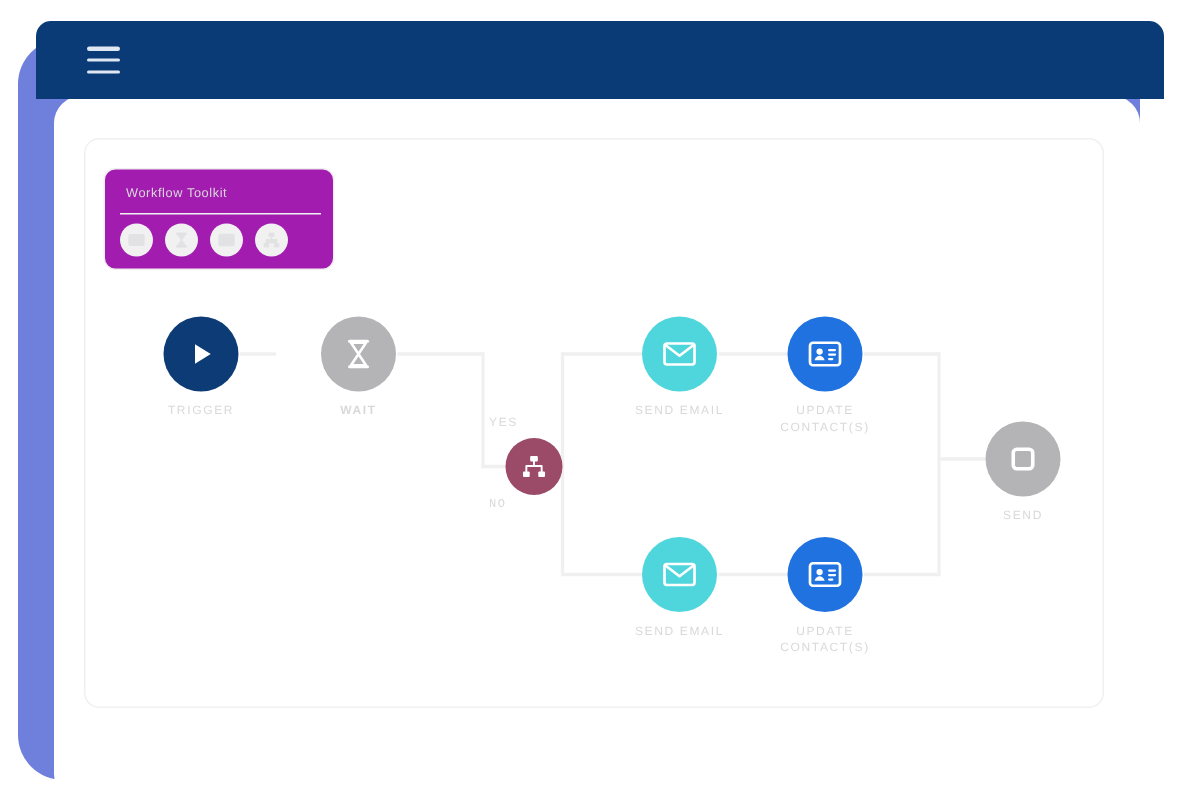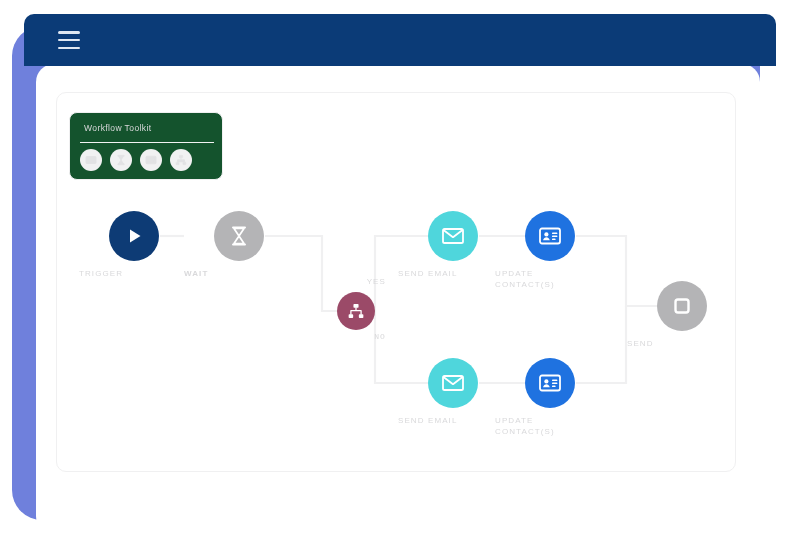--- a/index.html
+++ b/index.html
@@ -55,21 +55,21 @@
     background: #ffffff;
     border: 1px solid #f0f0f1;
     border-radius: 10px;
   }
 
   
   .toolkit {
     position: absolute;
     left: 12px; top: 19px;
     width: 154px; height: 68px;
-    background: #14532d;
+    background: #a21caf;
     border: 1px solid #efeff0;
     border-radius: 8px;
   }
   .toolkit-title {
     position: absolute; left: 10px; top: 8px;
     width: 134px; height: 22px;
     font-size: 8.5px; color: #d8d8da;
     letter-spacing: .4px;
     border-bottom: 1px solid #f2f2f3;
     line-height: 14px;
@@ -86,40 +86,40 @@
     cursor: pointer;
   }
   .tool-chip svg { width: 12px; height: 12px; display:block; }
   .tool-chip svg * { fill: #e2e2e4; stroke: #e2e2e4; }
 
   
   .wires { position: absolute; left: 0; top: 0; width: 680px; height: 380px; pointer-events: none; }
   .wire { stroke: #f0f0f1; stroke-width: 2.2; fill: none; }
 
   
-  .node { position: absolute; width: 110px; margin-left: -55px; text-align: left; }
+  .node { position: absolute; width: 110px; margin-left: -55px; text-align: center; }
   .node .bubble {
     width: 50px; height: 50px; border-radius: 50%;
     margin: 0 auto;
     display: flex; align-items: center; justify-content: center;
     cursor: pointer;
   }
   .node .bubble svg { width: 24px; height: 24px; display: block; }
   .node .nlabel {
     margin-top: 7px;
     font-size: 8px; color: #d9d9db;
     letter-spacing: 1.1px; line-height: 11px;
     white-space: pre-line;
   }
   .node.small .bubble { width: 38px; height: 38px; }
   .node.small .bubble svg { width: 18px; height: 18px; }
 
   .branch-tag {
     position: absolute; width: 60px; margin-left: -30px;
-    text-align: right; font-size: 8px; color: #d9d9db; letter-spacing: 1.1px;
+    text-align: left; font-size: 8px; color: #d9d9db; letter-spacing: 1.1px;
   }
 </style>
 </head>
 <body>
 
 <div id="root">
 
   <div class="device-frame">
     <div class="device-screen"></div>
   </div>

